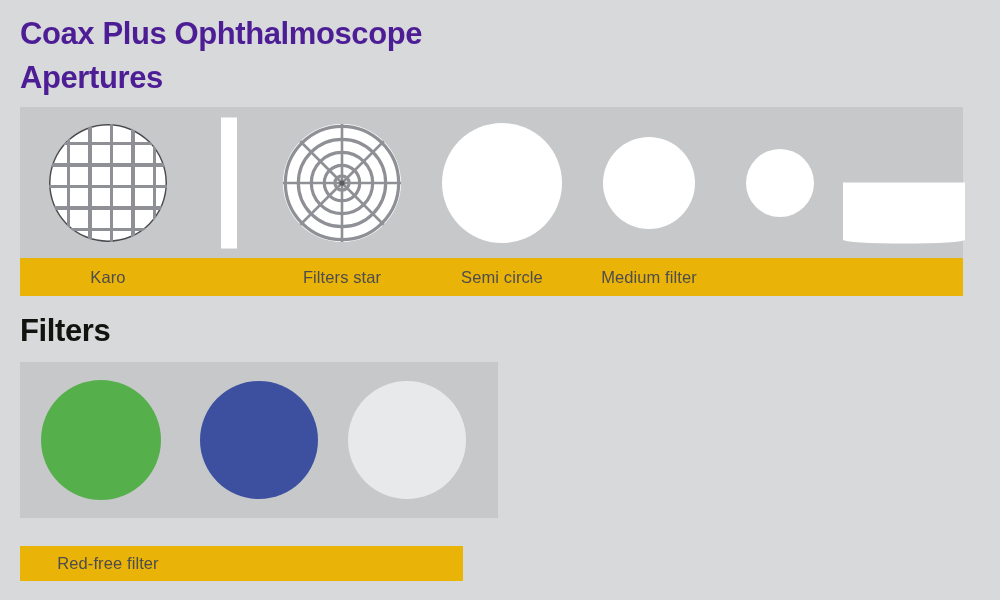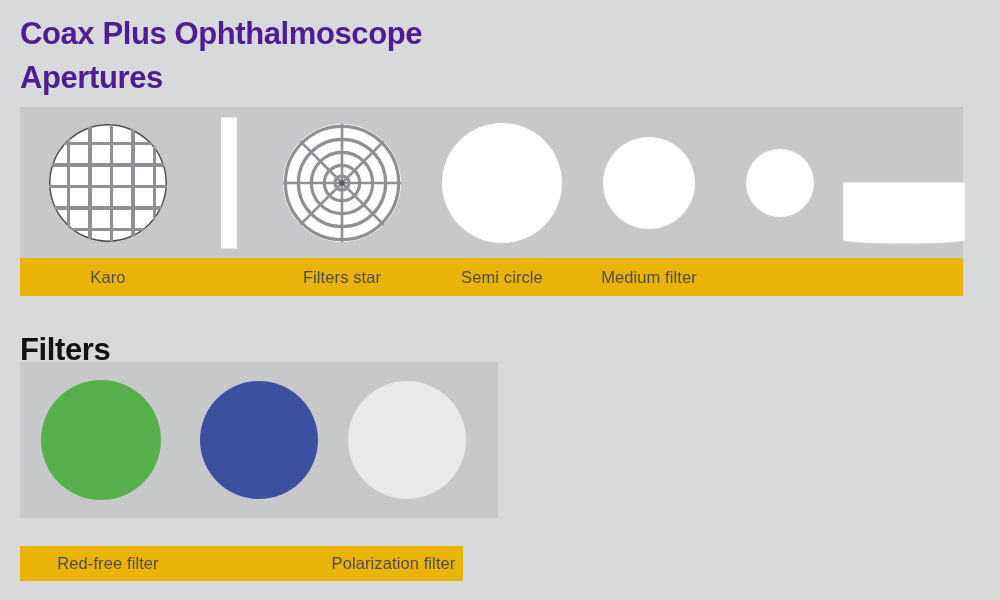--- a/index.html
+++ b/index.html
@@ -30,21 +30,20 @@
   }
   .section-heading {
     position: absolute;
     left: 20px;
     top: 312px;
     font-size: 31px;
     font-weight: bold;
     letter-spacing: -0.4px;
     color: #12120f;
     line-height: 38px;
-    margin-top: 19px;
   }
 
   
   .panel {
     position: absolute;
     background: #c7c8c9;
   }
   #apertures-panel {
     left: 20px;
     top: 107px;
@@ -218,14 +217,13 @@
 <div class="panel" id="filters-panel">
   <div class="filter-row" id="filter-swatches">
       <div class="filter-disc" style="left: 81px; width: 120px; height: 120px; background: rgb(85, 176, 76);"></div>
       <div class="filter-disc" style="left: 239px; width: 118px; height: 118px; background: rgb(61, 80, 160);"></div>
       <div class="filter-disc" style="left: 387px; width: 118px; height: 118px; background: rgb(232, 233, 234);"></div>
     </div>
 </div>
 
 <div class="label-strip" id="filters-labels">
     <div class="label-cell" style="position: absolute; left: 8px; width: 160px; height: 100%;">Red-free filter</div>
-    <div class="label-cell" style="position: absolute; left: 304px; width: 139px; height: 100%;">Polarization filter</div>
   </div>
 
 </body></html>

